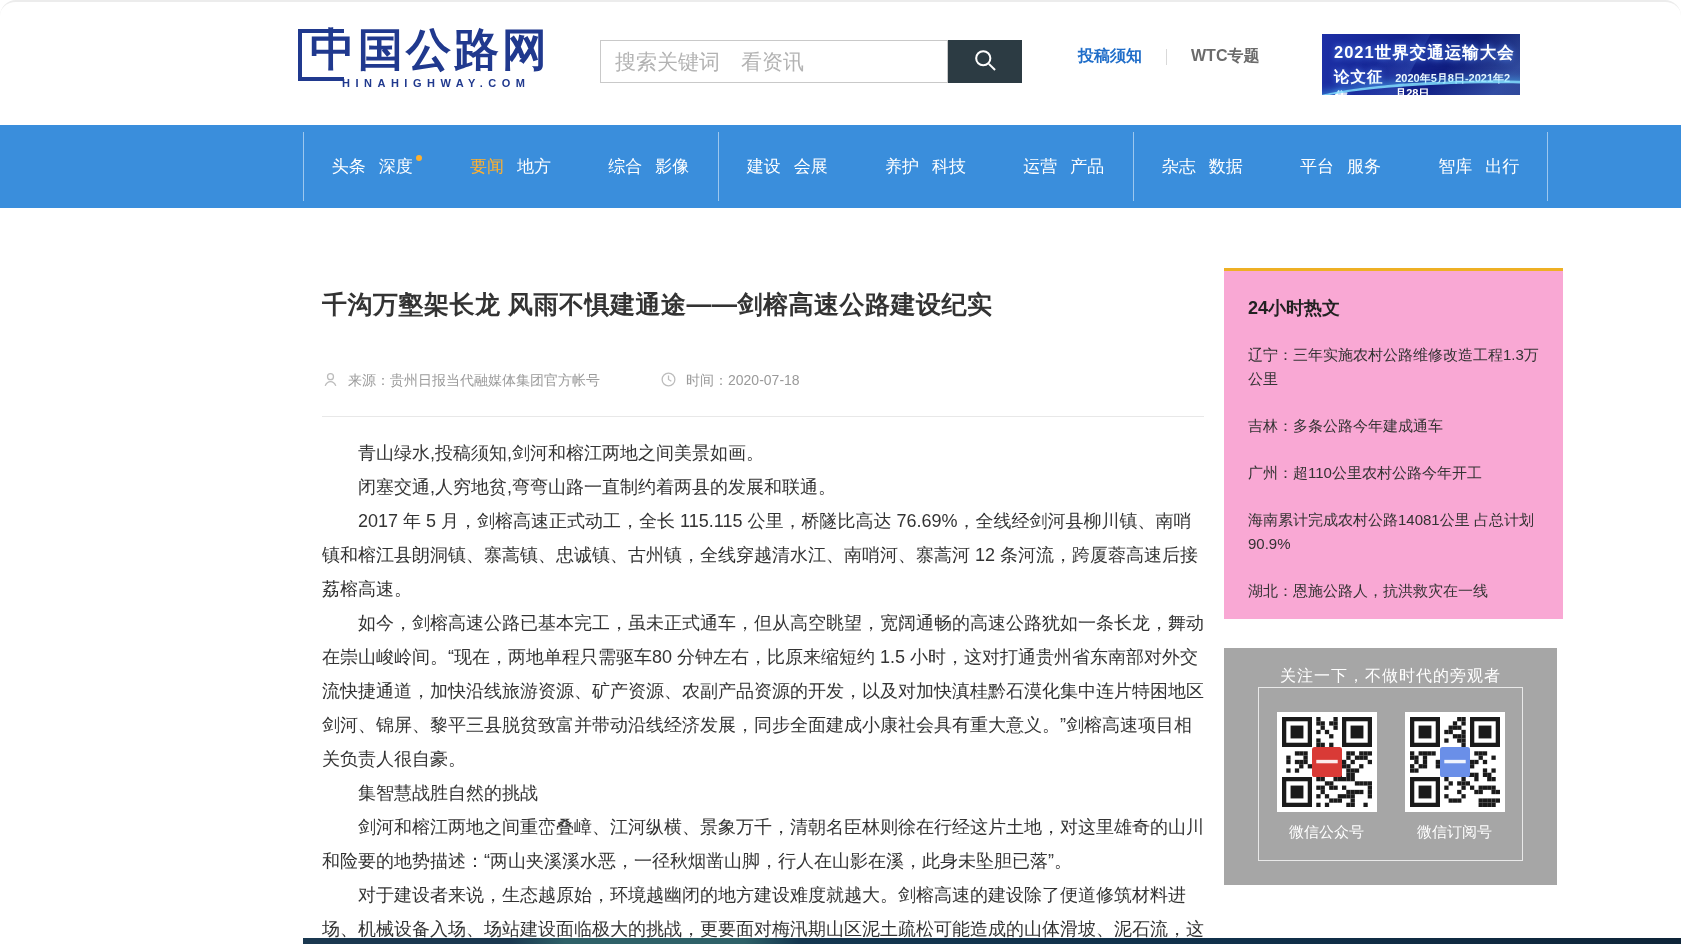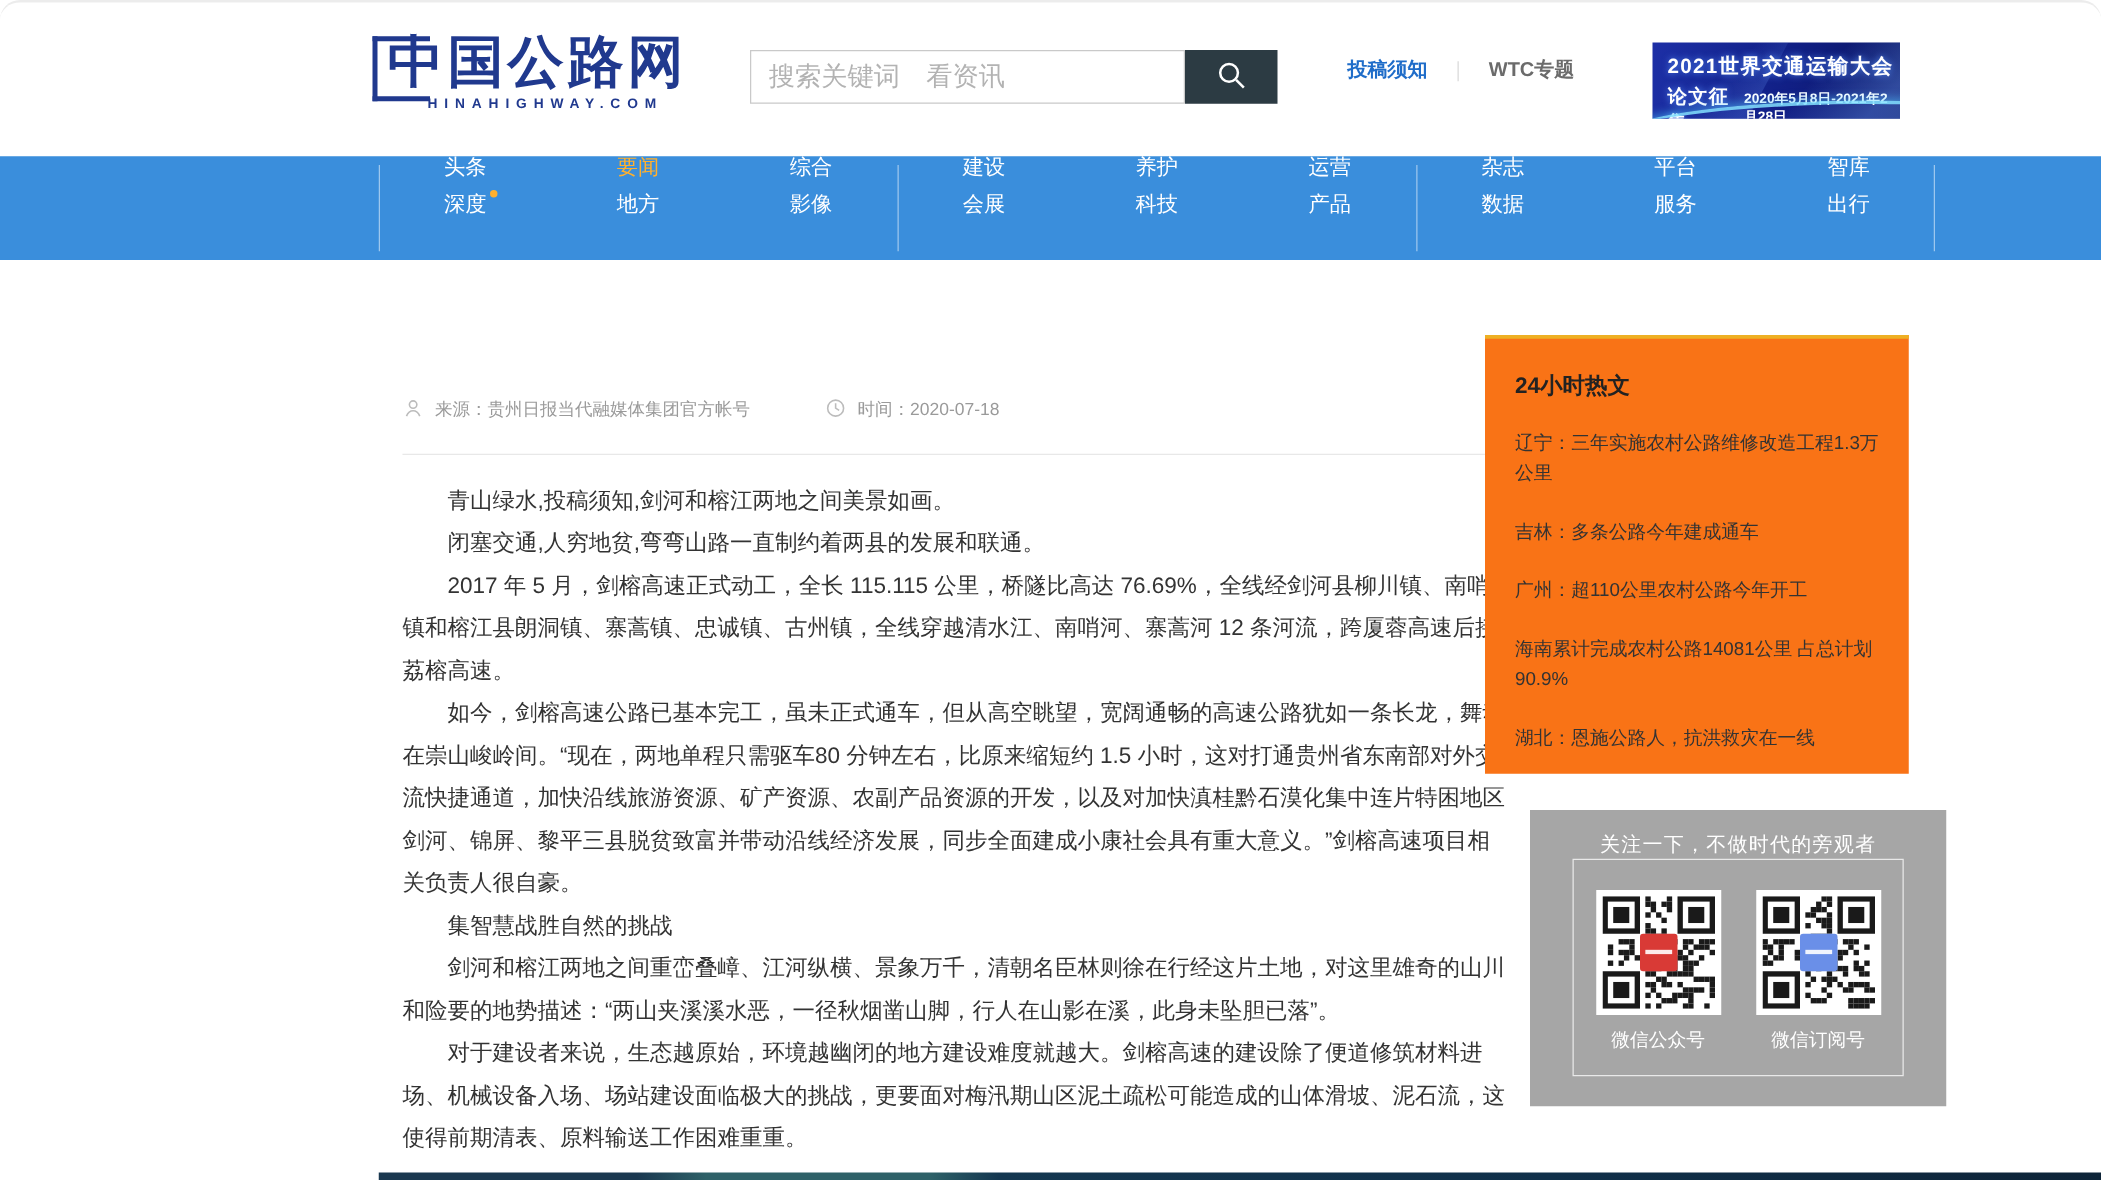--- a/index.html
+++ b/index.html
@@ -38,38 +38,38 @@
   .banner-line1 { position:relative; font-size:16.5px; font-weight:bold; letter-spacing:1px; text-shadow:0 0 6px rgba(90,150,255,0.9); }
   .banner-line2 { position:relative; display:flex; align-items:baseline; gap:6px; margin-top:3px; }
   .banner-line2-main { font-size:15.5px; font-weight:bold; letter-spacing:1px; text-shadow:0 0 6px rgba(90,150,255,0.9); }
   .banner-dates { font-size:11px; font-weight:bold; }
   .banner-swoosh { position:absolute; left:-30px; bottom:-30px; width:320px; height:44px; border-radius:50%;
     border-top:3px solid rgba(130,225,255,0.85); transform:rotate(-2deg); box-shadow:0 -2px 8px rgba(80,200,255,0.5); }
 
   
   .nav { position:absolute; left:0; top:125px; width:100%; height:83px; background:#3a8edc; }
   .nav-menu { position:absolute; left:303px; top:0; width:1245px; height:100%; display:flex; }
-  .nav-group { flex:1; position:relative; display:flex; flex-direction:column; justify-content:flex-start; align-items:center; gap:13px; color:#fff; font-size:17px; }
+  .nav-group { flex:1; position:relative; display:flex; flex-direction:row; justify-content:center; align-items:center; gap:13px; color:#fff; font-size:17px; }
   .nav-group.div-left::before { content:''; position:absolute; left:0; top:7px; bottom:7px; width:1px; background:rgba(255,255,255,0.5); }
   .nav-group.div-right::after { content:''; position:absolute; right:0; top:7px; bottom:7px; width:1px; background:rgba(255,255,255,0.5); }
   .nav-item { position:relative; cursor:pointer; line-height:1; }
   .nav-item.active { color:#ffb02e; }
   .nav-dot { position:absolute; right:-9px; top:-3px; width:6px; height:6px; border-radius:50%; background:#ffb02e; }
 
   
   .article { position:absolute; left:322px; top:268px; width:882px; }
   .article-title { font-size:25px; font-weight:600; color:#333; margin-top:20px; letter-spacing:0.5px; }
   .article-meta { display:flex; align-items:center; margin-top:50px; color:#9a9a9a; font-size:14px; padding-bottom:25px; border-bottom:1px solid #e8e8e8; }
   .meta-source, .meta-time { display:flex; align-items:center; gap:9px; }
   .meta-time { margin-left:60px; }
   .article-body { margin-top:19px; font-size:18px; line-height:34px; color:#333; }
   .article-body p { text-indent:2em; }
 
   
-  .hot-box { position:absolute; left:1188px; top:268px; width:339px; height:351px; background:#f97316; border-top:3px solid #eeb024; padding:25px 24px; overflow:hidden; }
+  .hot-box { position:absolute; left:1224px; top:268px; width:339px; height:351px; background:#f9a8d4; border-top:3px solid #eeb024; padding:25px 24px; overflow:hidden; }
   .hot-title { font-size:18px; font-weight:bold; color:#222; }
   .hot-item { margin-top:23px; font-size:15px; line-height:24px; color:#333; cursor:pointer; }
 
   .follow-box { position:absolute; left:1224px; top:648px; width:333px; height:237px; background:#a6a6a6; }
   .follow-border { position:absolute; left:34px; right:34px; top:39px; bottom:24px; border:1px solid rgba(255,255,255,0.75); }
   .follow-title { position:absolute; top:18px; left:0; right:0; text-align:center; color:#fff; font-size:16px; letter-spacing:1px; }
   .follow-title span { background:#a6a6a6; padding:0 12px; }
   .qr-row { position:absolute; left:0; right:0; top:64px; display:flex; justify-content:center; gap:28px; }
   .qr-col { display:flex; flex-direction:column; align-items:center; }
   .qr-tile { width:100px; height:100px; background:#fff; padding:5px; }
@@ -159,20 +159,21 @@
           <span class="nav-item">服务</span>
         </div>
         <div class="nav-group div-right">
           <span class="nav-item">智库</span>
           <span class="nav-item">出行</span>
         </div>
       </div>
   </div>
 
   <div class="article">
+    <h1 class="article-title">千沟万壑架长龙 风雨不惧建通途——剑榕高速公路建设纪实</h1>
     <div class="article-meta">
       <span class="meta-source">
         <span>
           <svg width="17" height="17" viewBox="0 0 24 24" fill="none" stroke="#bcbcbc" stroke-width="1.8">
               <circle cx="12" cy="8" r="4.2"></circle>
               <path d="M4.5 21c1.6-4 4.4-6 7.5-6s5.9 2 7.5 6"></path>
             </svg>
         </span>
         <span>来源：贵州日报当代融媒体集团官方帐号</span>
       </span>

